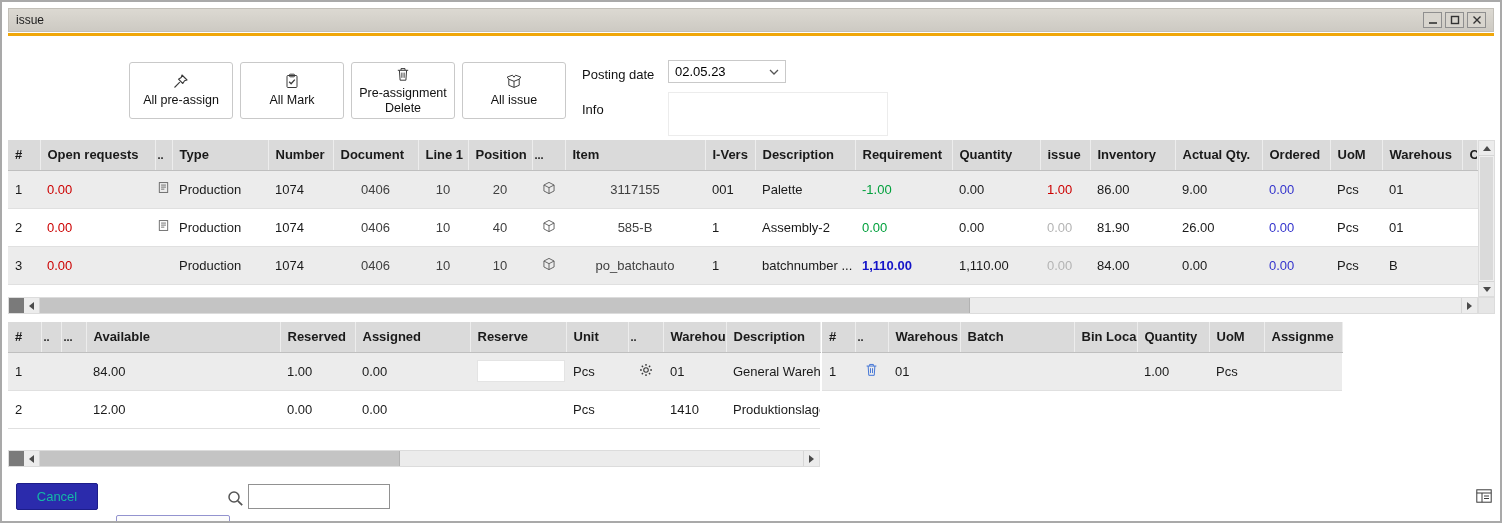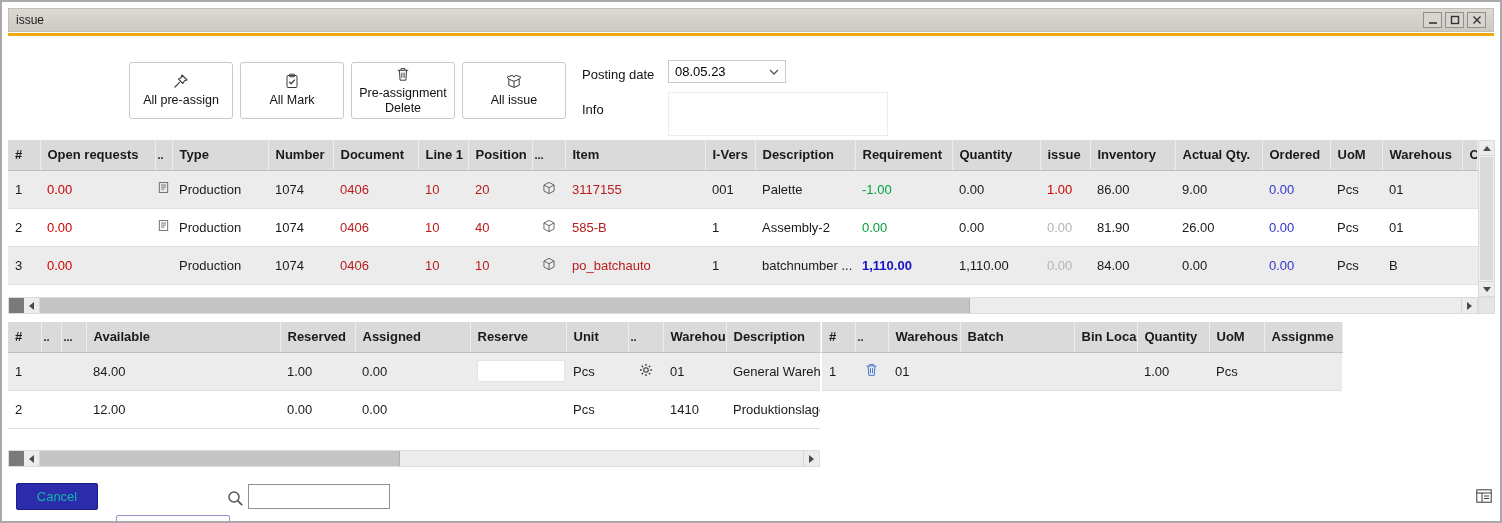--- a/index.html
+++ b/index.html
@@ -58,21 +58,21 @@
     white-space: nowrap; overflow: hidden;
   }
   .grid td { height: 38px; padding: 0 7px; border-bottom: 1px solid #e0e0e0; white-space: nowrap; overflow: hidden; background: #fff; }
   .grid tr.odd td { background: #ececec; }
   .r { text-align: left; }
   .red { color: #cc0000; }
   .green { color: #00a03c; }
   .blue { color: #3333cc; }
   .bluebold { color: #1414c8; font-weight: bold; }
   .gray { color: #b4b4b4; }
-  .link { color: #b91c1c; cursor: pointer; }
+  .link { color: #404040; cursor: pointer; text-align: center; }
   .icn { padding: 0 2px !important; text-align: center; }
   th.dots { padding: 0 2px; font-size: 11px; text-align: left; }
   .cell-input {
     width: 88px; height: 22px; border: 1px solid #e4e4e4; background: #fff;
     font-size: 13px; font-family: "Liberation Sans", sans-serif; padding: 0 4px;
   }
 
   
   .hscroll {
     position: absolute; height: 17px; border: 1px solid #dcdcdc; background: #ececec;
@@ -230,21 +230,21 @@
     <span class="ic">
         <svg width="16" height="16">
           <use href="#i-trash"></use>
         </svg>
       </span>
     <span>Pre-assignment Delete</span>
   </div>
 
   <span class="flabel" style="left:580px; top:65px">Posting date</span>
   <div class="combo">
-    <span>08.05.23</span>
+    <span>02.05.23</span>
     <span class="ic mid">
         <svg width="10" height="6">
           <use href="#i-chev"></use>
         </svg>
       </span>
   </div>
   <span class="flabel" style="left:580px; top:100px">Info</span>
   <div class="infobox"></div>
 
   <table class="grid" style="left:6px; top:138px; width:1470px">

